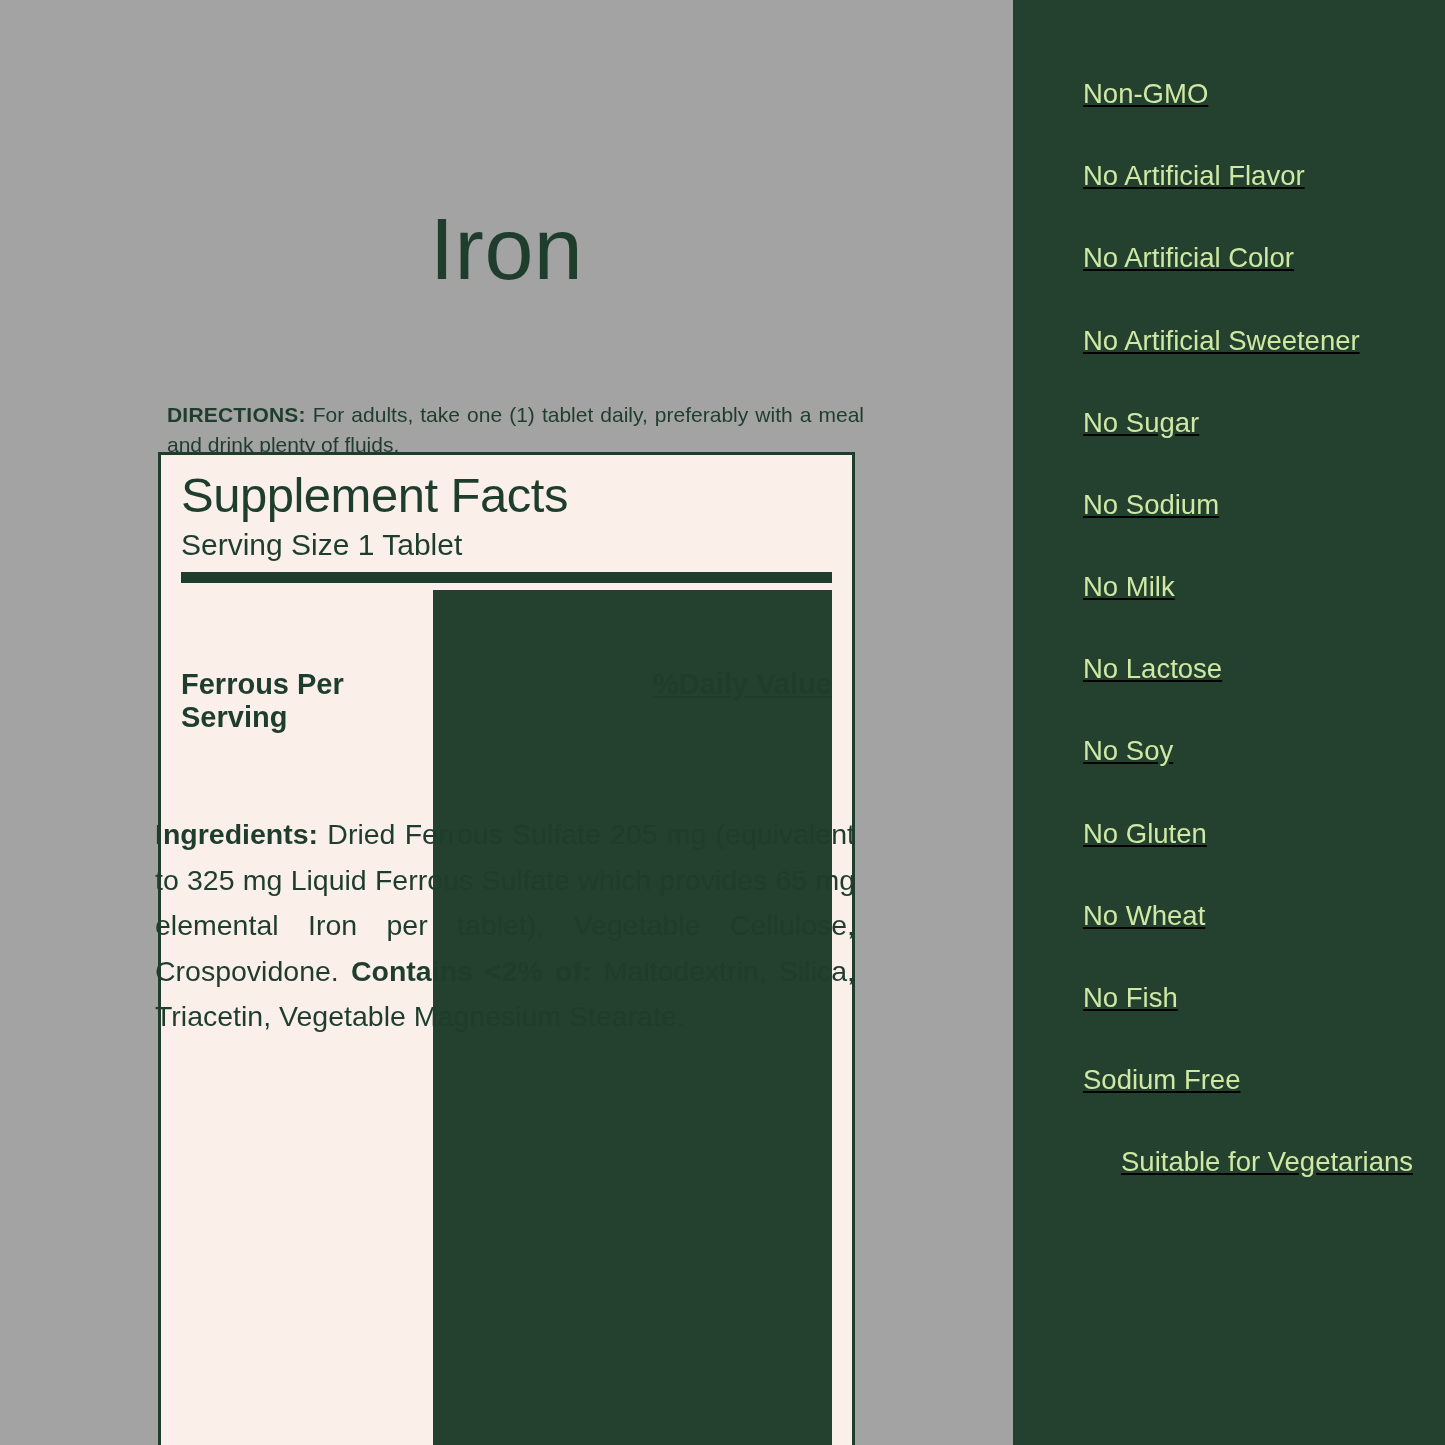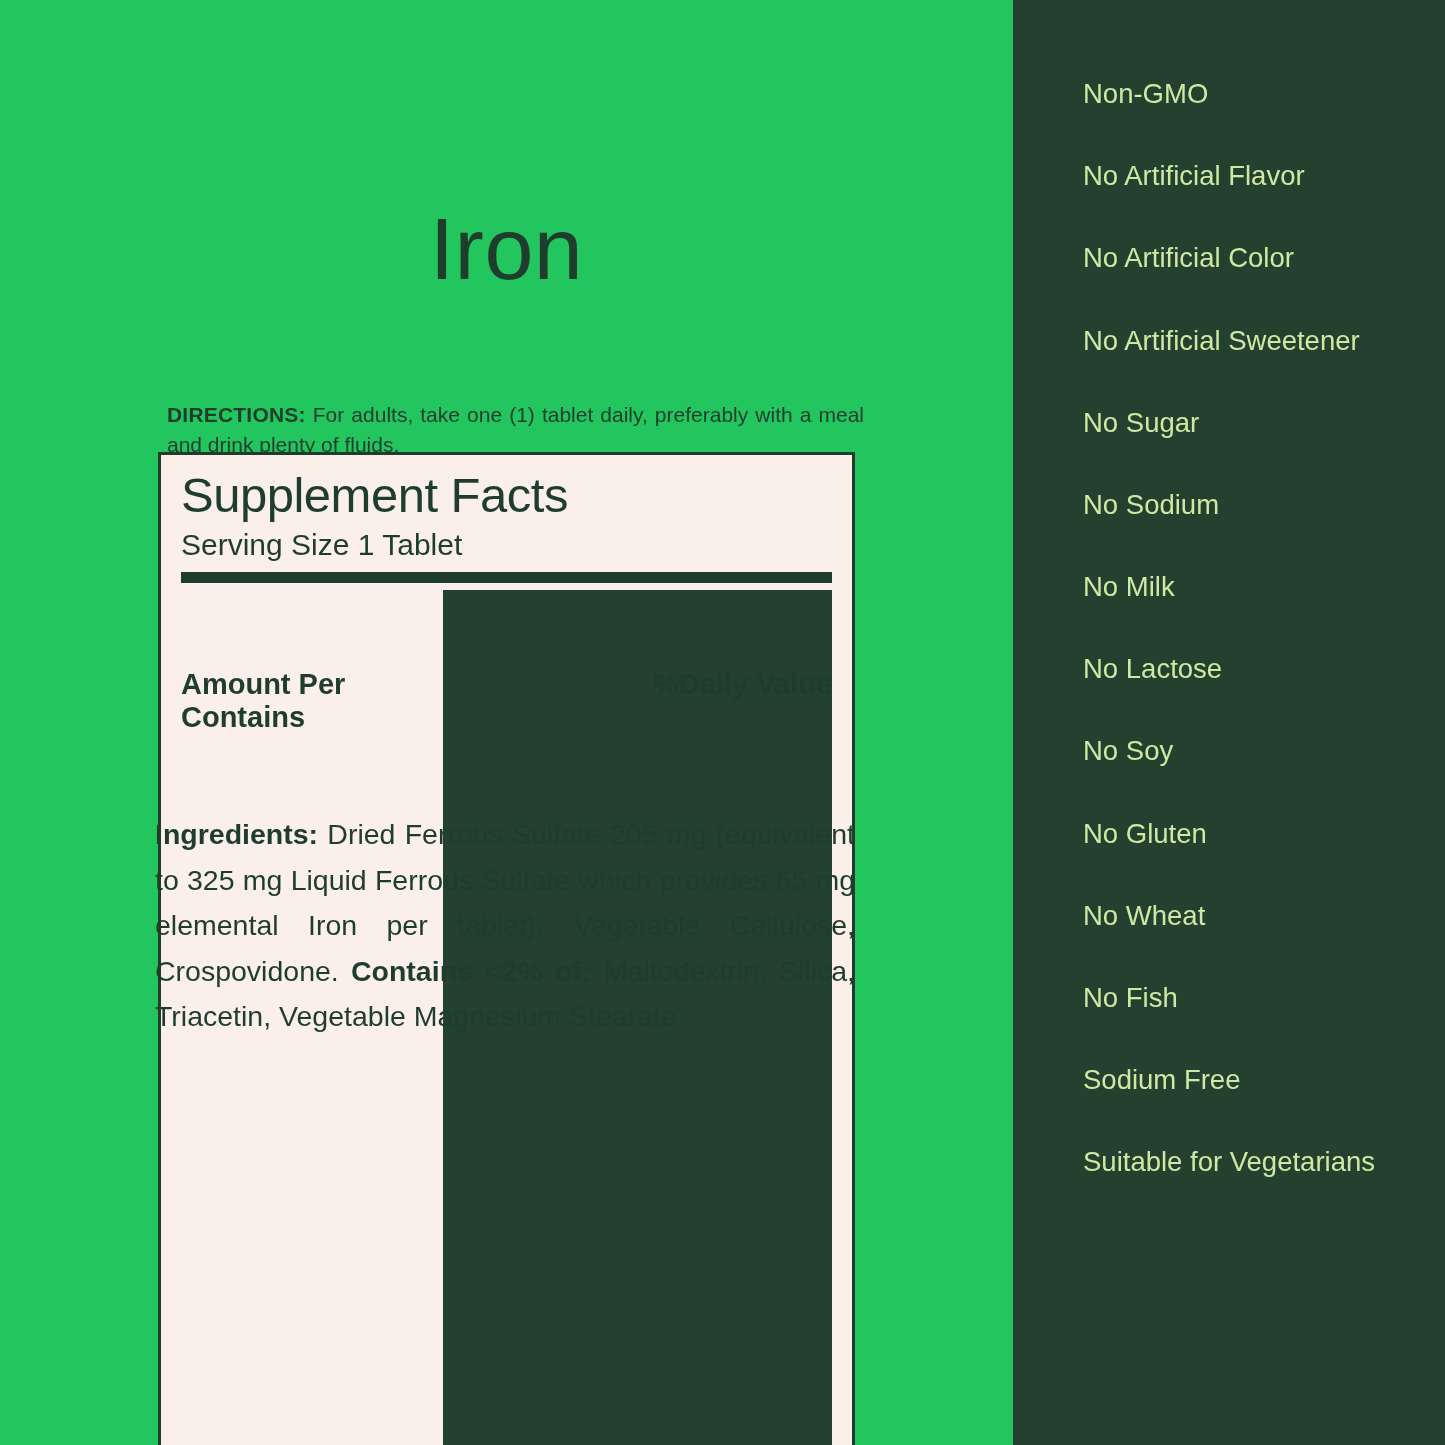--- a/index.html
+++ b/index.html
@@ -17,21 +17,21 @@
     position: relative;
     width: 1445px;
     height: 1445px;
     display: flex;
   }
   
   .left {
     position: relative;
     width: 1013px;
     height: 1445px;
-    background: #22c55e;
+    background: #a3a3a3;
     box-sizing: border-box;
   }
   .product-title {
     position: absolute;
     top: 205px;
     left: 0;
     width: 1013px;
     text-align: center;
     font-size: 88px;
     font-weight: 400;
@@ -113,51 +113,53 @@
     font-weight: 700;
   }
   
   .right {
     position: relative;
     width: 432px;
     height: 1445px;
     background: #24412f;
     box-sizing: border-box;
     padding: 78px 0 14px 70px;
+    text-decoration: underline;
   }
   .claim {
     color: #cfe8a4;
     font-size: 27.5px;
     line-height: 1.17;
     margin-bottom: 50px;
     max-width: 330px;
   }
   .claim:last-child {
     margin-bottom: 0;
+    text-align: right;
   }
 </style>
 </head>
 <body>
 
 <div class="page">
 
   <div class="left">
 
     <div class="product-title">Iron</div>
 
     <div class="directions">
       <span class="lbl">DIRECTIONS:</span><span> For adults, take one (1) tablet daily, preferably with a meal and drink plenty of fluids.</span>
     </div>
 
     <div class="sf-box">
       <div class="sf-title">Supplement Facts</div>
       <div class="sf-serving">Serving Size 1 Tablet</div>
       <div class="rule-thick"></div>
       <div class="sf-row head">
-        <span>Amount Per Contains</span>
+        <span>Ferrous Per Serving</span>
         <span class="right">%Daily Value</span>
       </div>
 
     </div>
 
     <div class="ingredients">
       <b>Ingredients:</b><span> Dried Ferrous Sulfate 205 mg (equivalent to 325 mg Liquid Ferrous Sulfate which provides 65 mg elemental Iron per tablet), Vegetable Cellulose, Crospovidone.</span>
       <b>Contains &lt;2% of:</b><span> Maltodextrin, Silica, Triacetin, Vegetable Magnesium Stearate.</span>
     </div>
 

